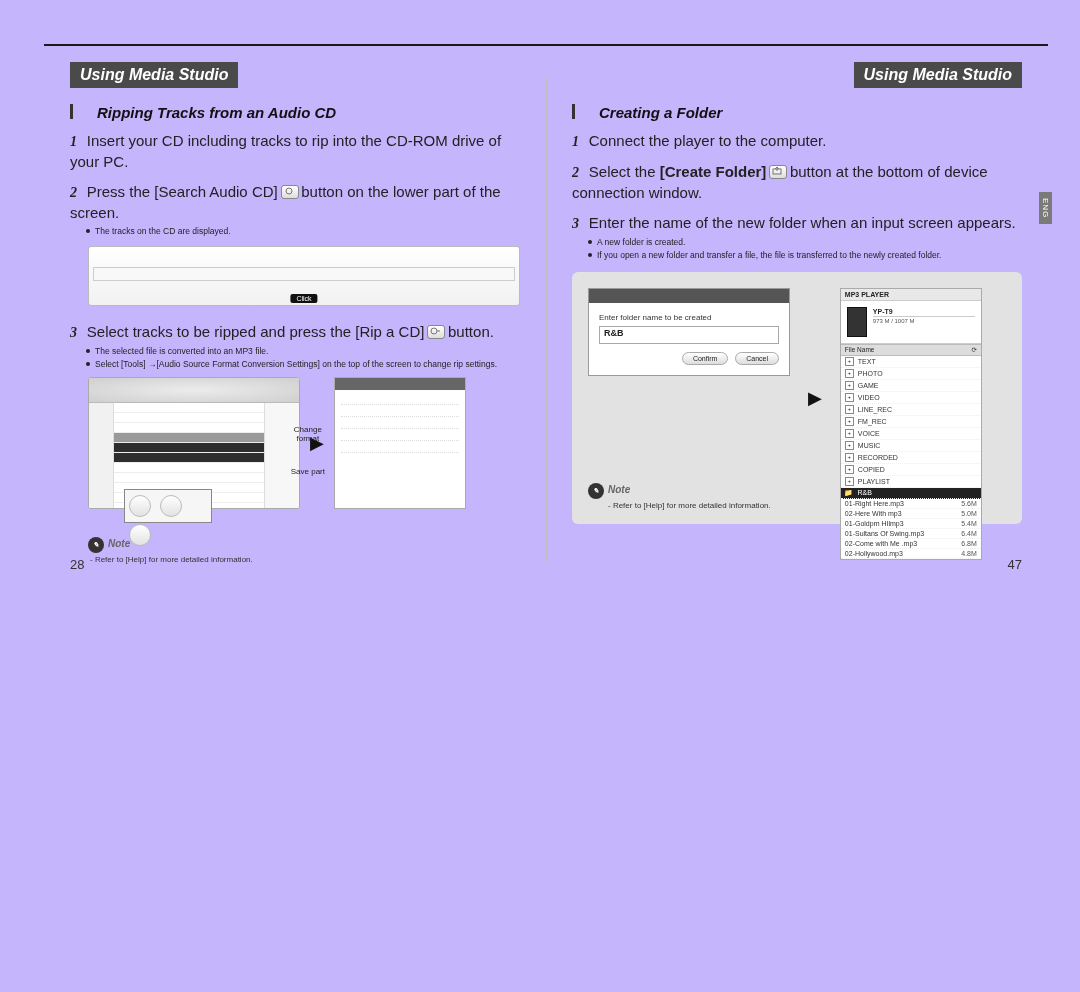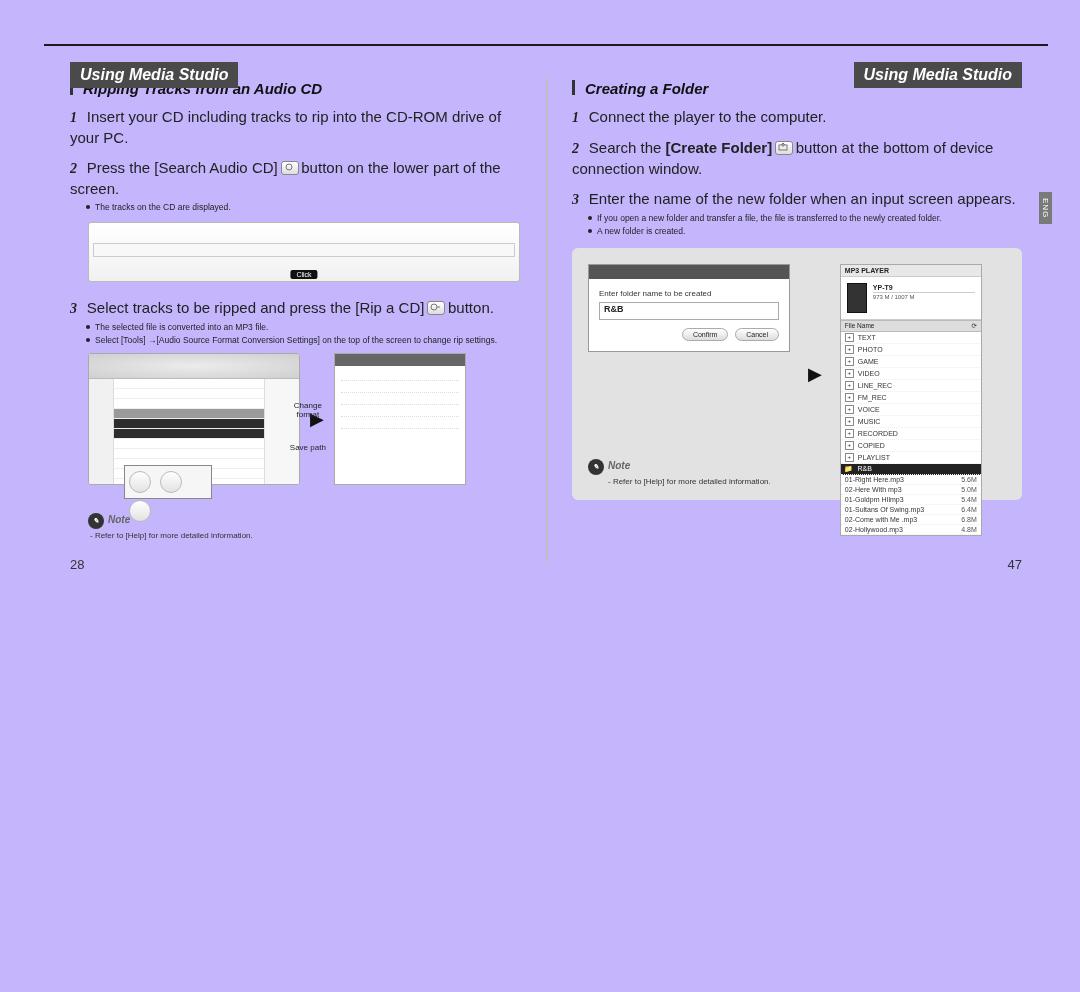--- a/index.html
+++ b/index.html
@@ -4,21 +4,21 @@
 <style>
 html,body{margin:0;padding:0;background:#fff;font-family:Arial,Helvetica,sans-serif;font-size:10px;color:#222}
 .page{width:1080px;height:992px;position:relative;background:#c4b5fd}
 .rule-top{position:absolute;left:44px;right:32px;top:44px;height:2px;background:#1a1a1a}
 .content{position:absolute;left:44px;right:32px;top:46px;bottom:0;display:flex}
 .col{flex:1;position:relative;padding:16px 26px 0 26px;box-sizing:border-box}
 .divider{position:absolute;left:50%;top:32px;bottom:430px;width:2px;background:#bfbfbf}
 .header-dark{background:#4a4a4a;color:#fff;font-weight:bold;font-style:italic;font-size:16px;padding:4px 10px}
 .header-left{position:absolute;left:26px;top:16px}
 .header-right{position:absolute;right:26px;top:16px}
-.sub{font-size:15px;font-weight:bold;font-style:italic;color:#111;margin-top:18px;display:flex;align-items:flex-start;gap:10px}
+.sub{font-size:15px;font-weight:bold;font-style:italic;color:#111;margin-top:42px;display:flex;align-items:flex-start;gap:24px}
 .sub .bar{display:inline-block;width:3px;height:15px;background:#333}
 .step{margin-top:10px;line-height:1.35}
 .step .snum{font-family:'Times New Roman',serif;font-style:italic;font-weight:bold;font-size:14px;color:#222;display:inline-block;width:14px}
 .step .txt{font-size:15px;color:#222}
 .bullet{display:flex;margin:3px 0 0 16px;gap:5px;font-size:8.5px;color:#222}
 .bullet .dot{display:inline-block;width:4px;height:4px;border-radius:50%;background:#222;margin-top:3px;flex:none}
 .icon-btn{display:inline-block;width:16px;height:12px;border:1px solid #888;border-radius:3px;background:linear-gradient(#fff,#ddd);vertical-align:-2px;position:relative}
 .icon-btn svg{position:absolute;left:2px;top:1px}
 .figure{margin:10px 0 0 18px;height:58px;border:1px solid #bbb;border-radius:3px;background:linear-gradient(#fff,#f1f1f1);position:relative}
 .figure .toolbar{position:absolute;left:4px;right:4px;top:20px;height:12px;border:1px solid #ccc;background:#f8f8f8}
@@ -165,21 +165,21 @@
             <div class="opts-hdr"></div>
             <div class="opts-body">
               <div class="opt-line"></div>
                 <div class="opt-line"></div>
                 <div class="opt-line"></div>
                 <div class="opt-line"></div>
                 <div class="opt-line"></div>
             </div>
           </div>
           <div class="ann" style="left:-46px;top:48px;width:40px">Change format</div>
-          <div class="ann" style="left:-46px;top:90px;width:40px">Save path</div>
+          <div class="ann" style="left:-46px;top:90px;width:40px">Save part</div>
         </div>
       </div>
 
       <div class="note">
         <span class="note-ico">✎</span><span>Note</span>
       </div>
       <div class="note-body">
         <span>- Refer to </span><b>[Help]</b><span> for more detailed information.</span>
       </div>
 
@@ -193,39 +193,39 @@
         <span class="bar"></span>
         <span>Creating a Folder</span>
       </div>
 
       <div class="step">
         <span class="snum">1</span>
         <span class="txt">Connect the player to the computer.</span>
       </div>
       <div class="step">
         <span class="snum">2</span>
-        <span class="txt">Search the </span>
+        <span class="txt">Select the </span>
         <b class="txt">[Create Folder]</b>
         <span class="icon-btn"><svg width="10" height="8">
               <rect x="1" y="2" width="8" height="5" fill="none" stroke="#777"></rect>
               <path d="M5 1 L5 4 M3 2 L5 0 L7 2" stroke="#777" fill="none"></path>
             </svg></span>
         <span class="txt"> button at the bottom of device connection window.</span>
       </div>
       <div class="step">
         <span class="snum">3</span>
         <span class="txt">Enter the name of the new folder when an input screen appears.</span>
       </div>
       <div class="bullet">
           <span class="dot"></span>
+          <span>A new folder is created.</span>
+        </div>
+      <div class="bullet">
+          <span class="dot"></span>
           <span>If you open a new folder and transfer a file, the file is transferred to the newly created folder.</span>
-        </div>
-      <div class="bullet">
-          <span class="dot"></span>
-          <span>A new folder is created.</span>
         </div>
 
       <div class="r-panel">
         <div>
           <div class="r-dialog">
             <div class="r-dlg-hdr"></div>
             <div class="r-dlg-body">
               <div class="r-dlg-lbl">Enter folder name to be created</div>
               <div class="r-dlg-input">R&amp;B</div>
               <div class="r-dlg-btns">

